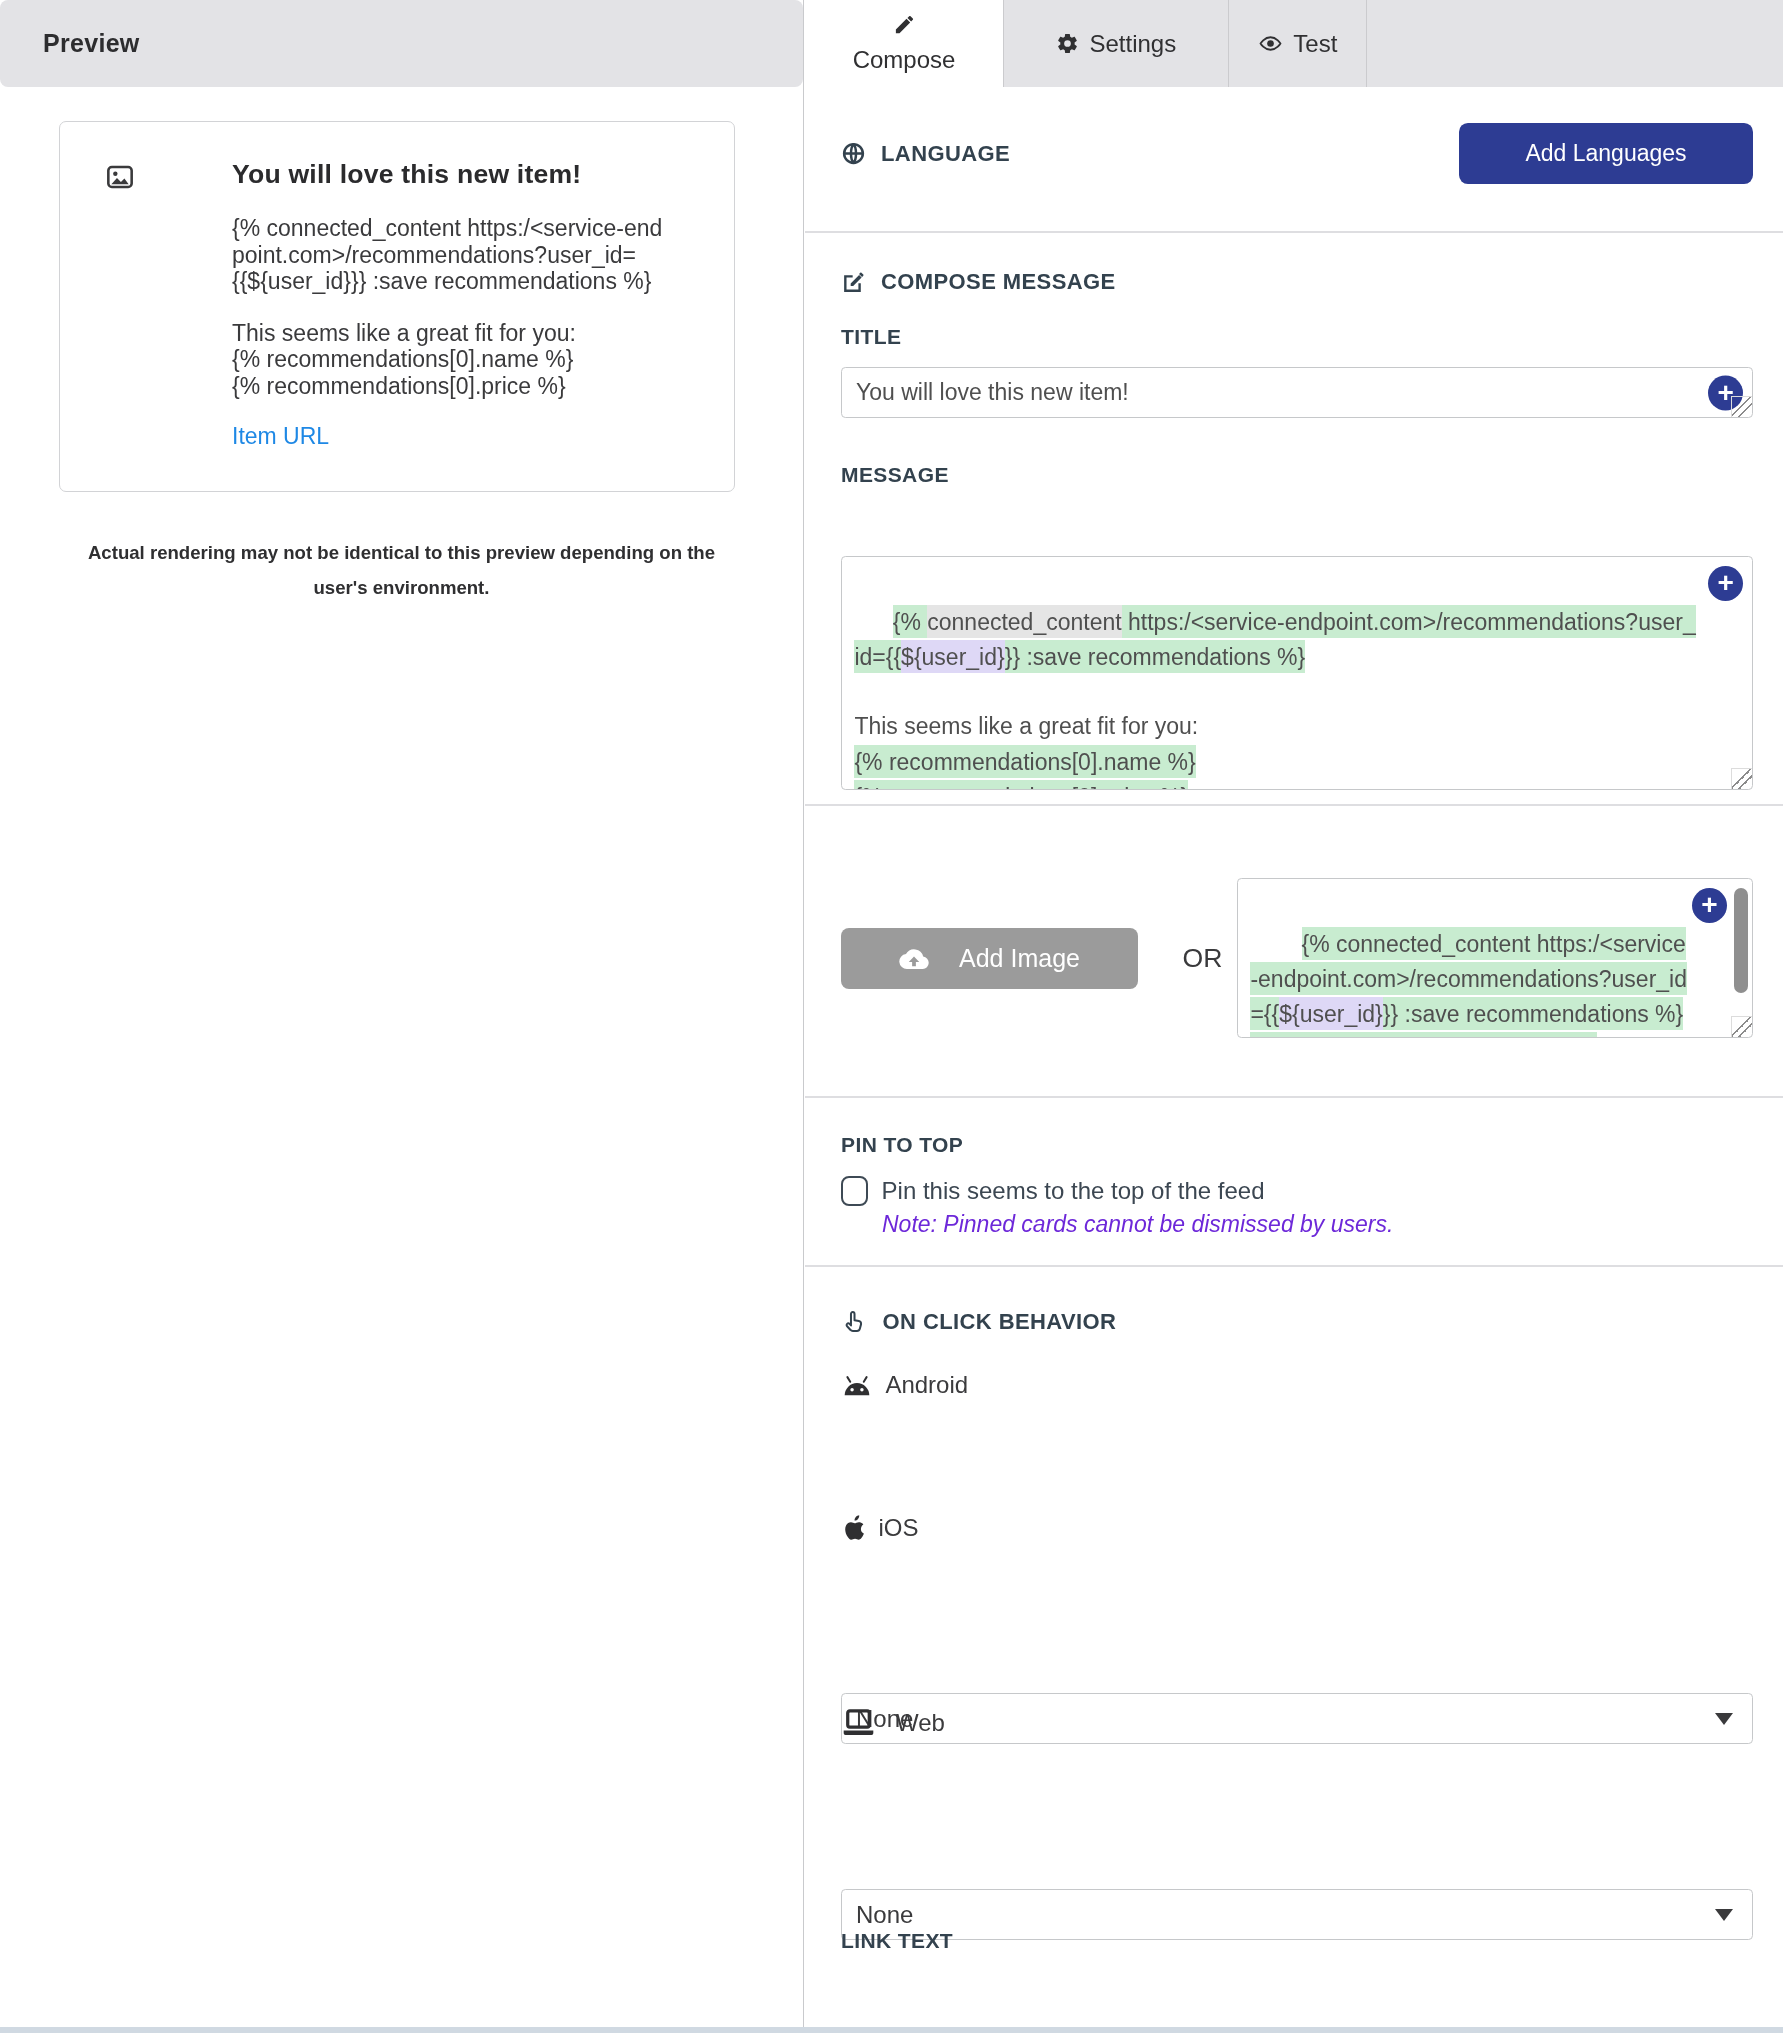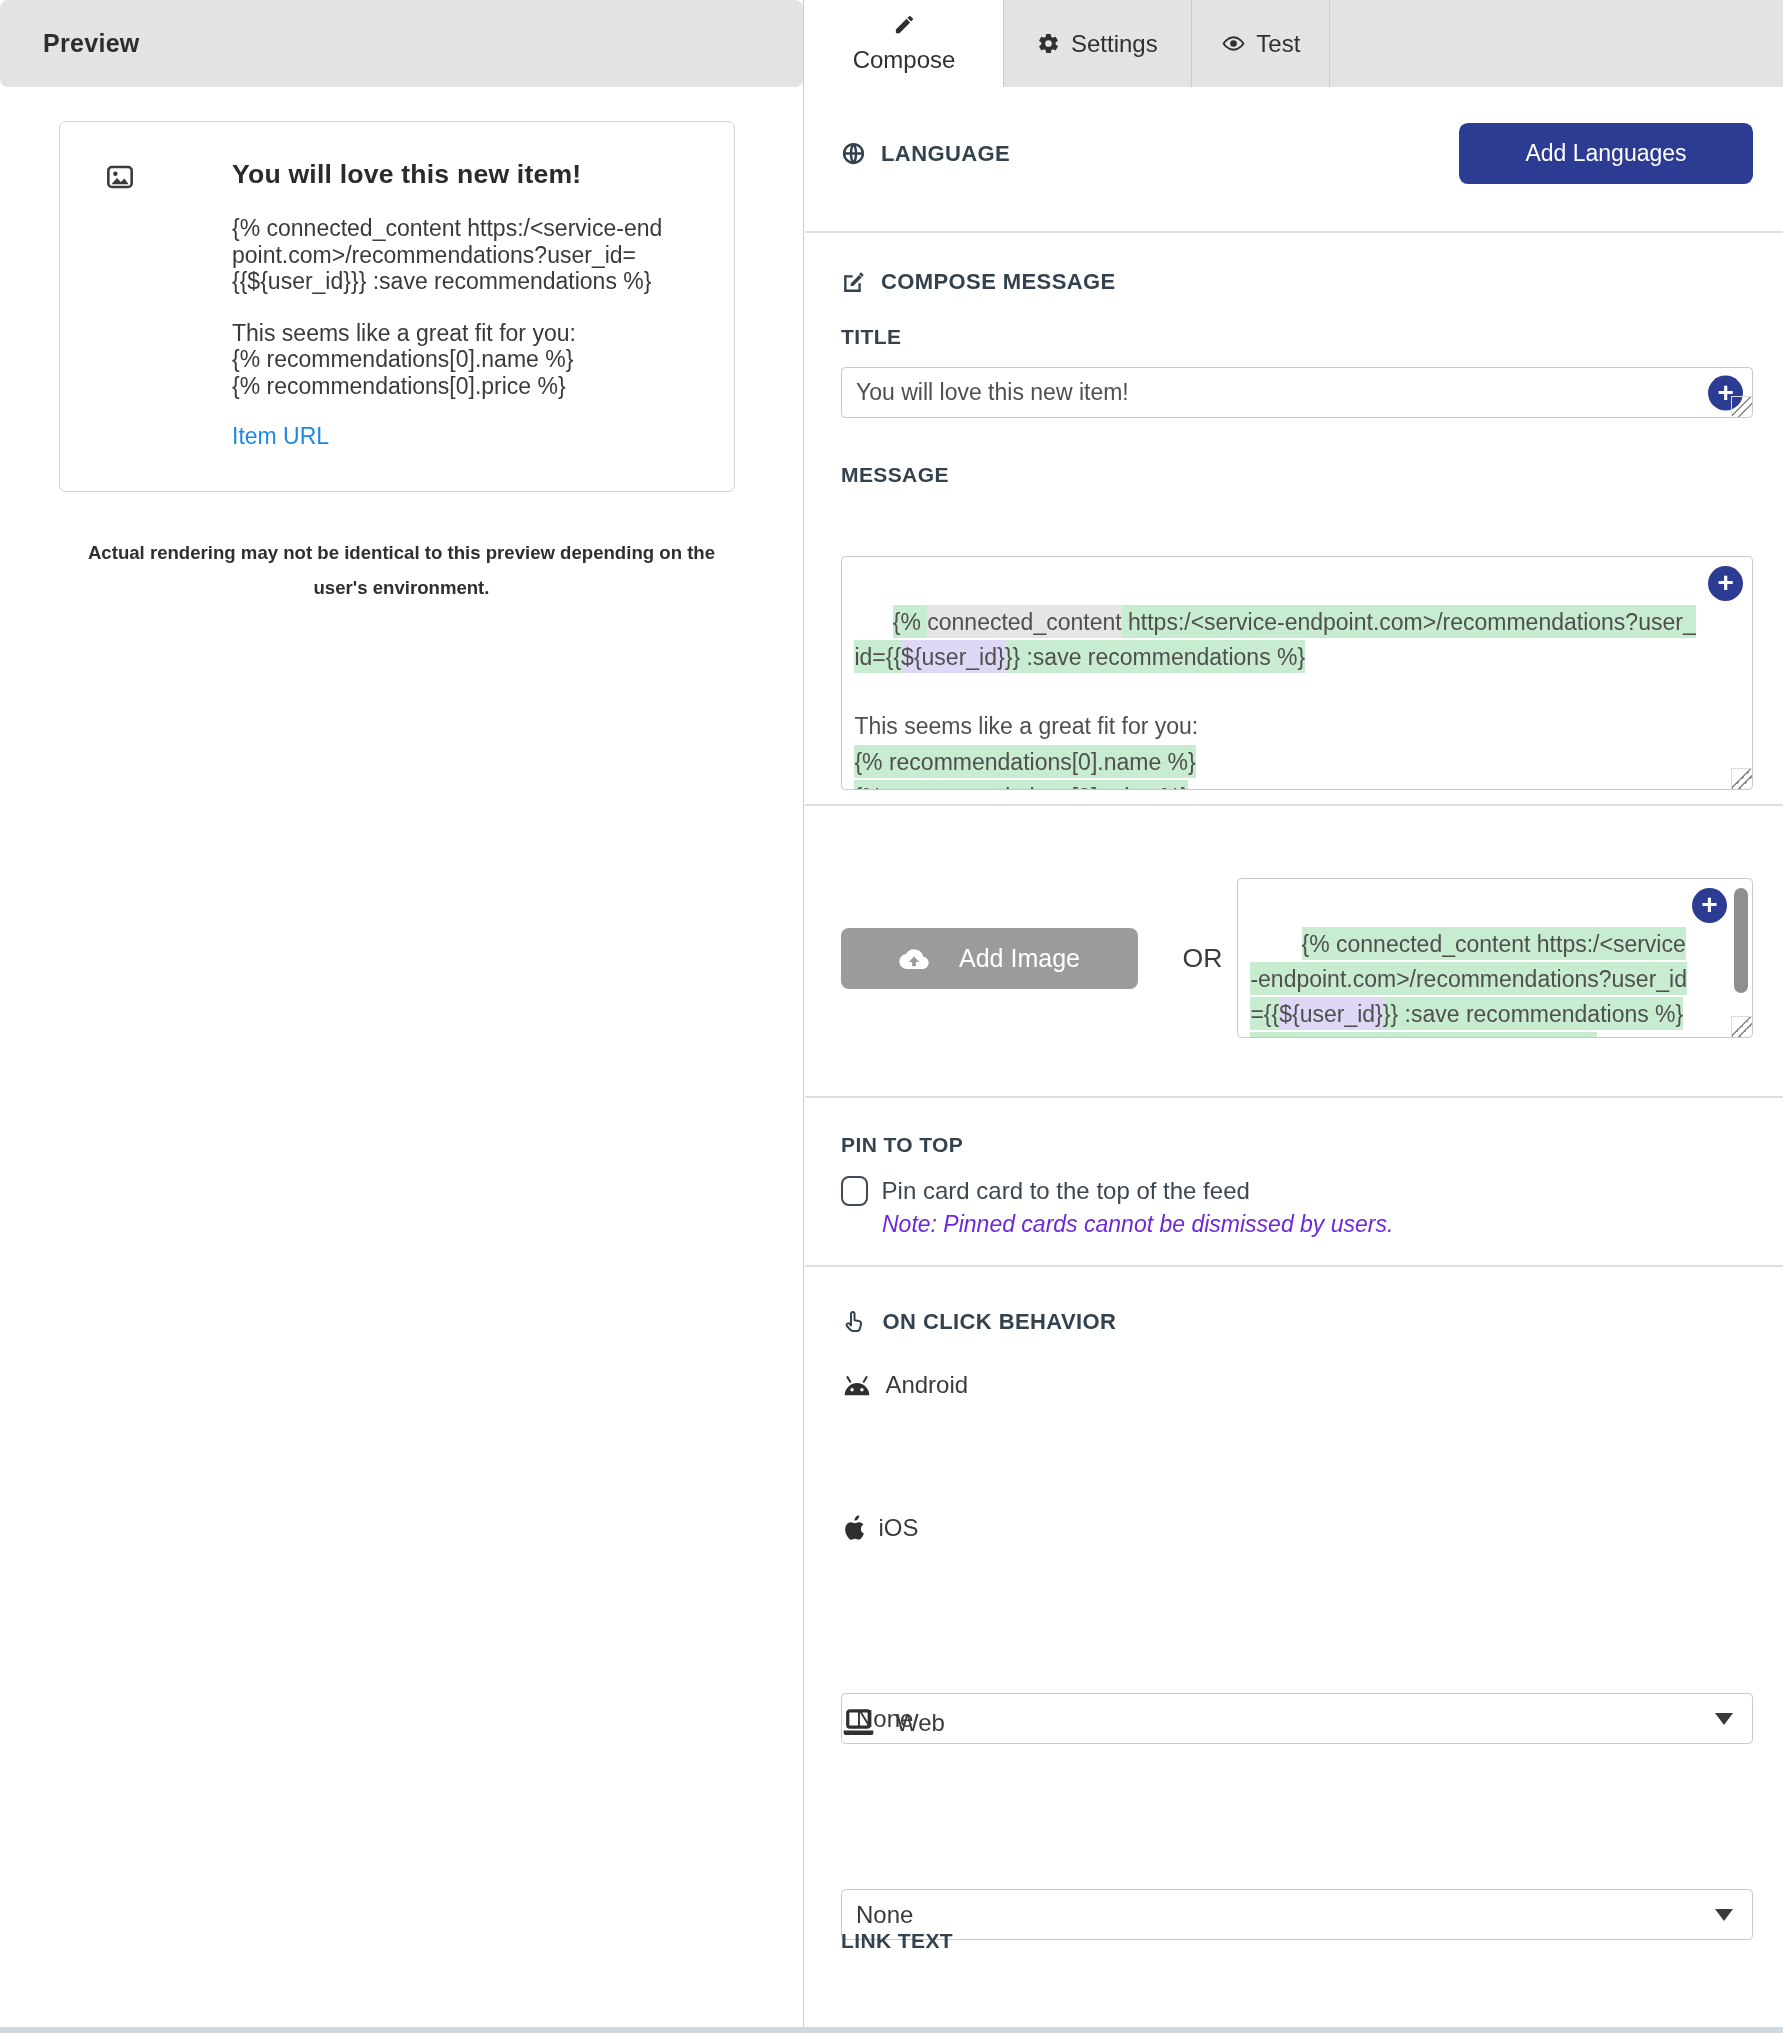--- a/index.html
+++ b/index.html
@@ -21,21 +21,21 @@
   .card-link { display:inline-block; margin-top:23px; font-size:23px; color:#1e88e5; cursor:pointer; }
 
   .disclaimer { position:absolute; left:50%; transform:translateX(-50%); top:535px; width:630px; text-align:center; font-size:18.6px; font-weight:700; color:#2f2f31; line-height:35px; }
 
   
   .right-pane { position:absolute; left:805px; top:0; width:978px; height:2034px; background:#fff; }
 
   .tabbar { position:absolute; left:0; top:0; right:0; height:87px; background:#e3e3e6; display:flex; }
   .tab { height:87px; display:flex; align-items:center; justify-content:center; gap:10.6px; font-size:24px; font-weight:500; color:#303032; border-right:0.9px solid #cbcbce; cursor:pointer; }
   .tab-compose { width:199px;flex-direction:column; }
-  .tab-settings { width:188px; }
+  .tab-settings { width:225px; }
   .tab-test { width:138px; }
   .tab.active { background:#fff; }
   .tab-filler { flex:1; }
 
   .rp-el { position:absolute; left:36px; width:912px; }
   .divider { position:absolute; left:0; right:0; height:1.8px; background:#dedee1; }
 
   .section-header { display:flex; align-items:center; gap:15px; font-size:22px; font-weight:700; color:#33424e; letter-spacing:0.4px; }
   .field-label { font-size:21px; font-weight:700; color:#33424e; letter-spacing:0.4px; }
 
@@ -203,21 +203,21 @@
         <span class="fake-scrollbar"></span>
         <span class="grip"></span>
       </div>
     </div>
 
     <div class="divider" style="top:1096px"></div>
 
     <div class="rp-el field-label" style="top:1133px">PIN TO TOP</div>
     <div class="rp-el checkbox-row" style="top:1176px">
       <span class="checkbox"></span>
-      <span class="checkbox-label">Pin card card to the top of the feed</span>
+      <span class="checkbox-label">Pin this seems to the top of the feed</span>
     </div>
     <div class="rp-el pin-note" style="top:1211px">Note: Pinned cards cannot be dismissed by users.</div>
 
     <div class="divider" style="top:1265px"></div>
 
     <div class="rp-el section-header" style="top:1309px">
       <span class="icon">
         <svg width="26.6" height="26.6" viewBox="0 0 24 24" fill="none" stroke="#33424e" stroke-width="1.8" stroke-linejoin="round" stroke-linecap="round">
             <path d="M9 11.5V4.6c0-1 .7-1.8 1.6-1.8s1.6.8 1.6 1.8v5.6l3.9.7c1.2.2 2 1.2 2 2.4 0 .3 0 .5-.1.8l-1 3.7c-.3 1.2-1.4 2-2.6 2h-3.7c-.8 0-1.6-.3-2.1-.9l-3.1-3.3c-.6-.6-.6-1.6 0-2.2.6-.6 1.6-.6 2.2 0l1.3 1.4z"></path>
           </svg>

